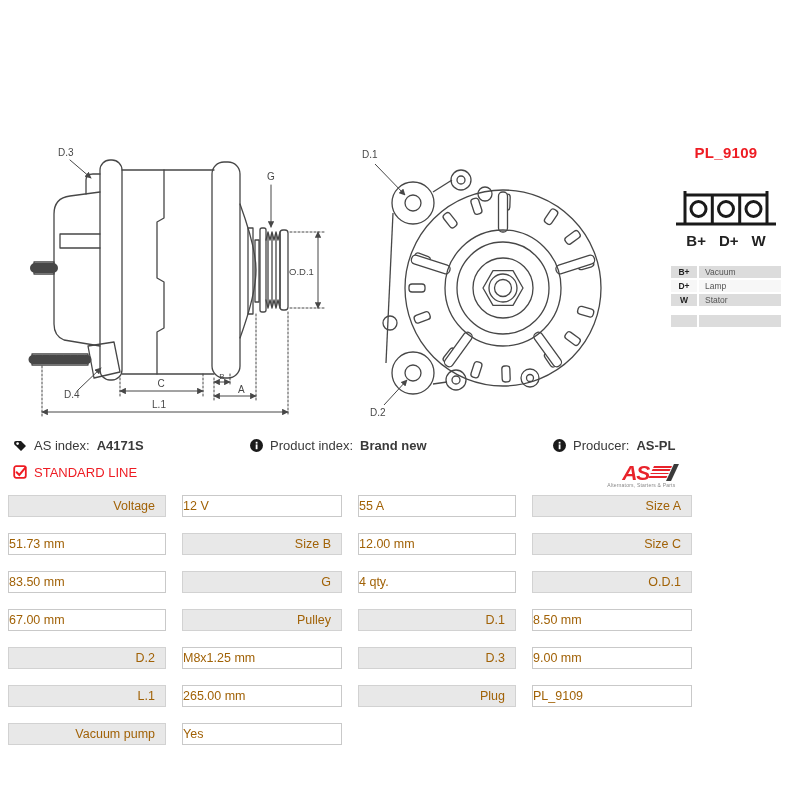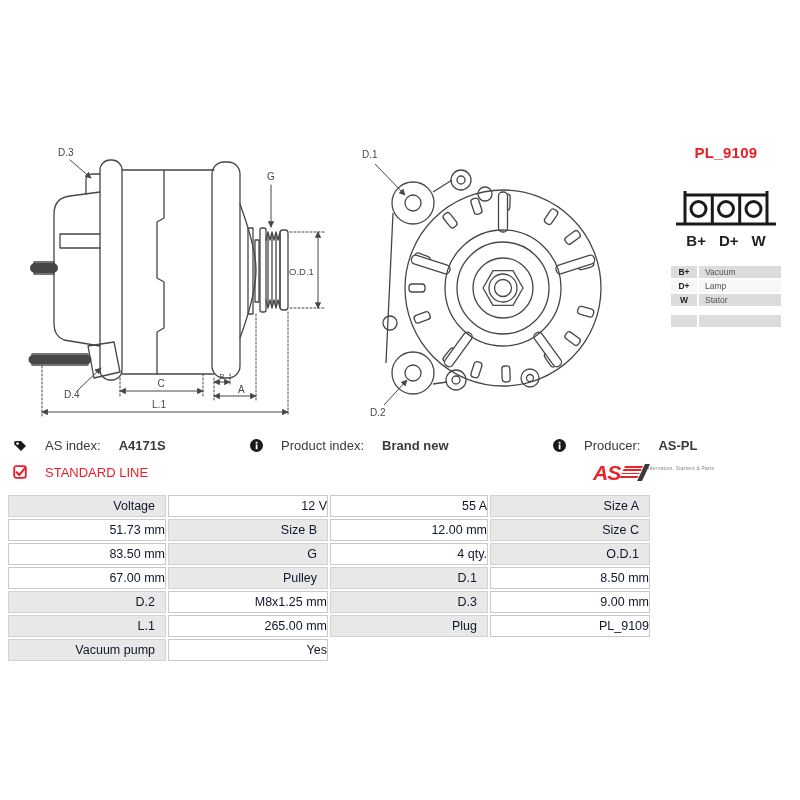--- a/index.html
+++ b/index.html
@@ -25,41 +25,41 @@
   .lg-val     { background:#dcdcdc; padding-left:6px; height:12px; line-height:12px; }
   .lt         { background:#f7f7f7; }
   .legend-empty { display:grid; grid-template-columns:26px 82px; gap:2px; margin-top:9px; }
   .legend-empty div { background:#dcdcdc; height:12px; }
 
   
   .info-col  { position:absolute; top:437px; }
   #info-col1 { left:13px; }
   #info-col2 { left:250px; }
   #info-col3 { left:553px; }
-  .info-row  { display:flex; align-items:center; gap:18px; height:16px; margin-bottom:11px; font-size:13px; color:#3a3a3a; white-space:nowrap; }
+  .info-row  { display:flex; align-items:center; gap:7px; height:16px; margin-bottom:11px; font-size:13px; color:#3a3a3a; white-space:nowrap; }
   .b   { font-weight:bold; }
   .red { color:#ee1c23; font-weight:normal; }
   .ico-i { display:inline-flex; width:13px; height:13px; border-radius:50%; background:#1a1a1a;
            align-items:center; justify-content:center; flex:0 0 13px; }
 
   
-  .as-logo { margin-left:40px; display:flex; flex-direction:row; align-items:flex-start; }
+  .as-logo { margin-left:40px; display:flex; flex-direction:column; align-items:flex-end; }
   .as-logo-top { display:flex; align-items:center; height:17px; }
   .as-word { font-style:italic; font-weight:bold; font-size:21px; line-height:17px; color:#e8232b; letter-spacing:-1px; }
   .as-stripes { width:18px; height:13px; margin-left:2px; transform:skewX(-25deg);
                 background:repeating-linear-gradient(to bottom, #e8232b 0 1.6px, transparent 1.6px 3.4px); }
   .as-bar { width:5px; height:17px; background:#3a3a3a; transform:skewX(-25deg); margin-left:1px; }
   .as-tag { font-size:5px; color:#888; margin-top:1px; letter-spacing:.2px; }
 
   
   .spec-table { position:absolute; left:8px; top:495px; display:grid;
-                grid-template-columns:158px 160px 158px 160px; grid-auto-rows:22px; gap:2px;
-                font-size:12.5px; color:#0f172a; }
+                grid-template-columns:158px 160px 158px 160px; grid-auto-rows:22px; gap:16px;
+                font-size:12.5px; color:#a16207; }
   .cl { background:#e8e8e8; border:1px solid #d2d2d2; text-align:right; padding-right:10px; line-height:20px; }
-  .cv { background:#ffffff; border:1px solid #c9c9c9; text-align:right; padding-right:0; line-height:20px; }
+  .cv { background:#ffffff; border:1px solid #c9c9c9; text-align:left; padding-right:6px; line-height:20px; }
 </style>
 </head>
 <body>
 
 <main>
 
   <svg class="side-view" width="310" height="300" viewBox="0 0 310 300">
     <defs>
       <marker id="ar" viewBox="0 0 10 10" refX="9" refY="5" markerWidth="6.5" markerHeight="6.5" orient="auto-start-reverse">
         <path d="M0,0 L10,5 L0,10 z" fill="#474747"></path>

